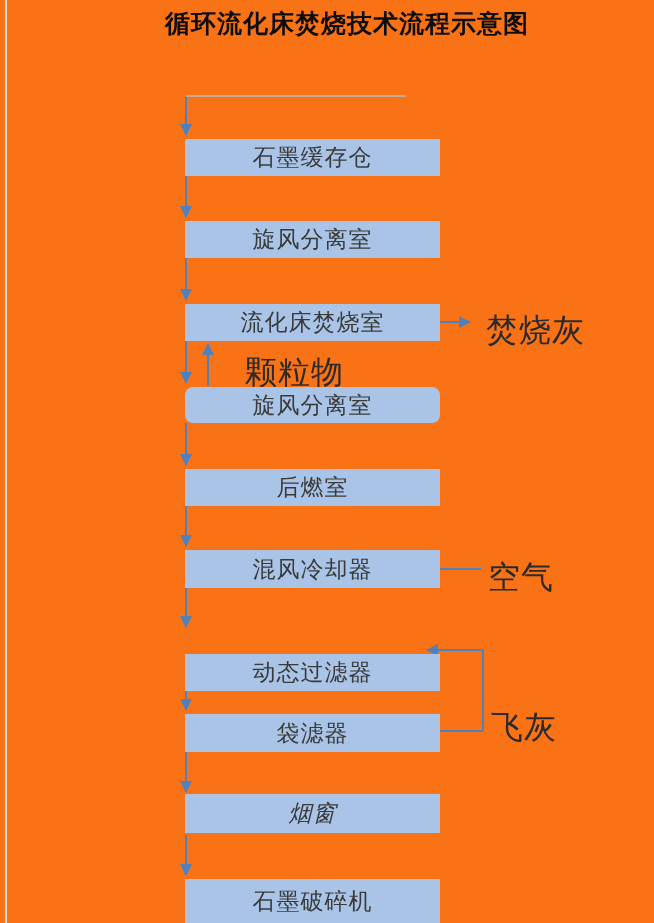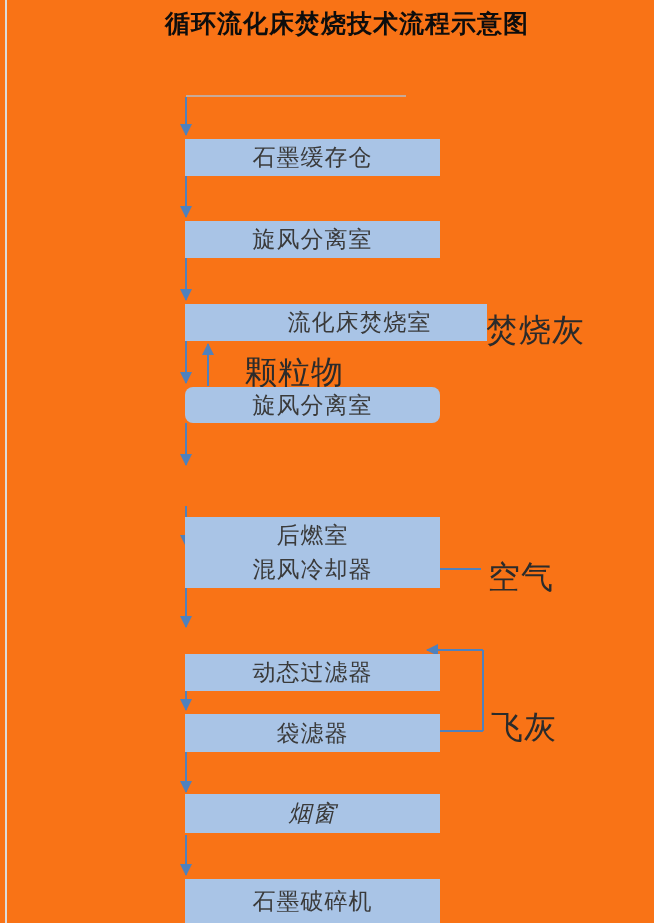--- a/index.html
+++ b/index.html
@@ -67,22 +67,22 @@
       <line x1="481" y1="569" x2="427" y2="569" marker-end="url(#ah)"></line>
 
       <line x1="483" y1="650" x2="427" y2="650" marker-end="url(#ah)"></line>
       <line x1="483" y1="731" x2="427" y2="731" marker-end="url(#ah)"></line>
       <line x1="483" y1="650" x2="483" y2="731"></line>
     </g>
   </svg>
 
   <div class="box" style="top:139px;height:37px;">石墨缓存仓</div>
   <div class="box" style="top:221px;height:37px;">旋风分离室</div>
-  <div class="box" style="top:304px;height:37px;padding-left:47px;">流化床焚烧室</div>
+  <div class="box" style="top:304px;height:37px;">流化床焚烧室</div>
   <div class="box" style="top:387px;height:36px;border-radius:8px;">旋风分离室</div>
-  <div class="box" style="top:469px;height:37px;margin-top:48px;">后燃室</div>
+  <div class="box" style="top:469px;height:37px;">后燃室</div>
   <div class="box" style="top:550px;height:38px;">混风冷却器</div>
   <div class="box" style="top:654px;height:37px;">动态过滤器</div>
   <div class="box" style="top:714px;height:38px;">袋滤器</div>
   <div class="box" style="top:794px;height:39px;font-style:italic;">烟窗</div>
   <div class="box" style="top:879px;height:44px;">石墨破碎机</div>
 
 </div>
 
 </body></html>

